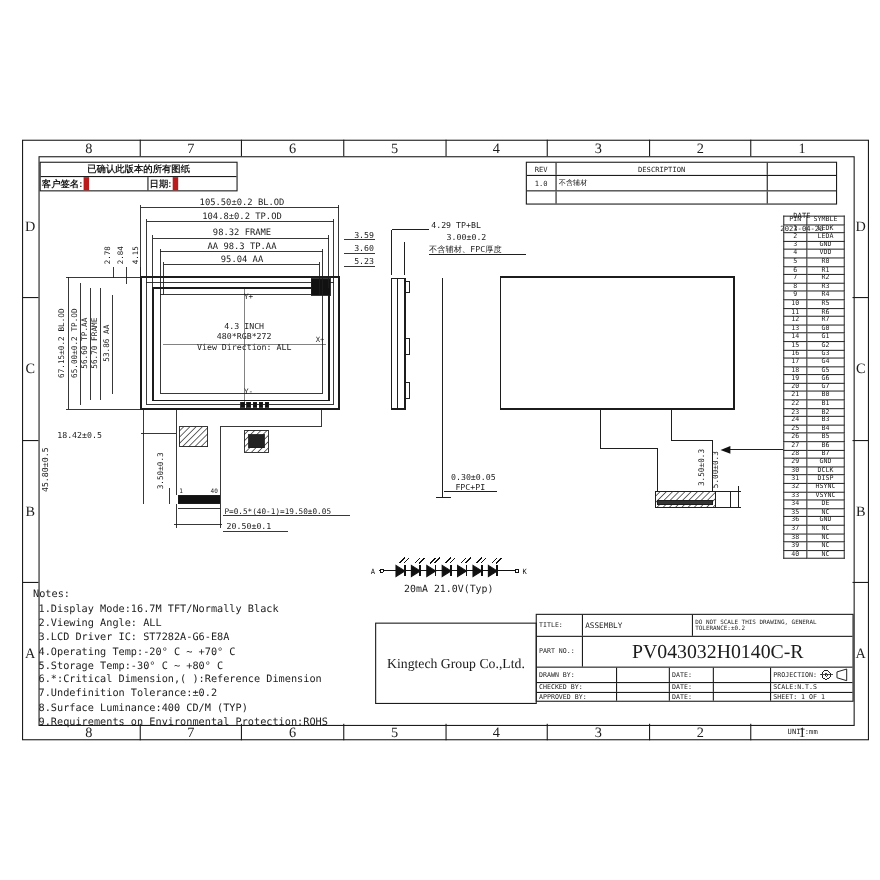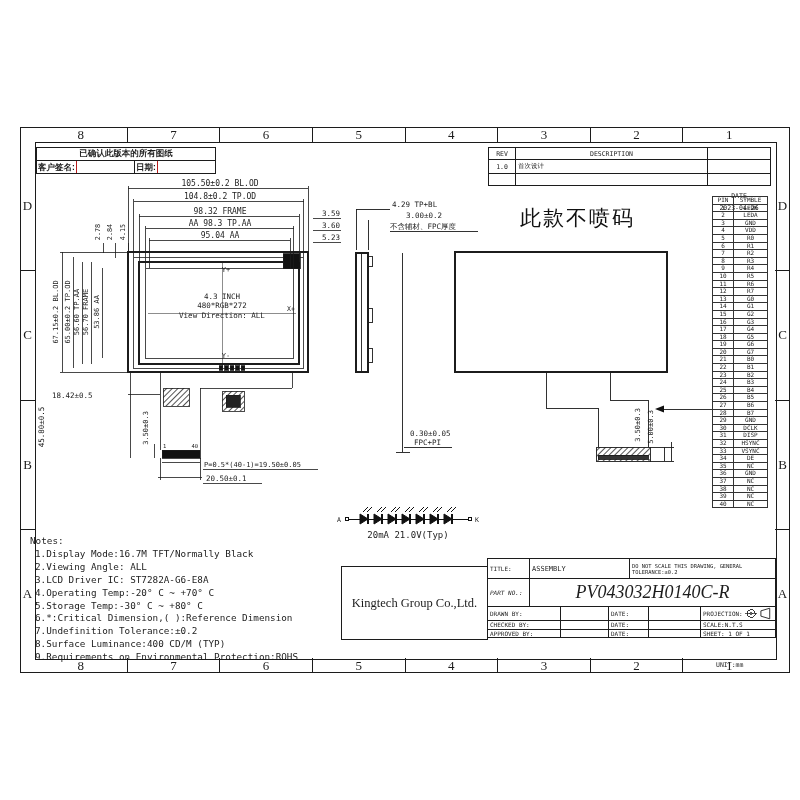--- a/index.html
+++ b/index.html
@@ -20,25 +20,25 @@
   #grid-left{left:20px;} #grid-right{left:775px;}
   .grcell{flex:1;border-bottom:1px solid #1c1c1c;display:flex;align-items:center;justify-content:center;
           font-family:"Liberation Serif",serif;font-size:13px;}
   .grcell:last-child{border-bottom:none;}
   #unit-label{left:716px;top:661px;font-size:6.5px;}
   
   #confirm-box{left:36px;top:147px;width:178px;border:1px solid #1c1c1c;font-size:8.5px;}
   #confirm-box .hd{border-bottom:1px solid #1c1c1c;font-weight:bold;text-align:center;height:12px;line-height:12px;
                    font-family:Liberation Mono, monospace;}
   #confirm-box .row{display:flex;height:12px;line-height:12px;font-family:"Liberation Sans",sans-serif;}
-  #confirm-box .row .c{border-right:1px solid #b91c1c;padding:0 1px;font-weight:bold;}
+  #confirm-box .row .c{border-right:5px solid #b91c1c;padding:0 1px;font-weight:bold;}
   #confirm-box .row .b{flex:1;border-right:1px solid #1c1c1c;}
   #confirm-box .row .b:last-child{border-right:none;}
   
-  #rev-table{left:488px;top:147px;width:281px;border:1px solid #1c1c1c;font-size:6.5px;}
+  #rev-table{left:478px;top:147px;width:281px;border:1px solid #1c1c1c;font-size:6.5px;}
   #rev-table .r{display:flex;border-bottom:1px solid #1c1c1c;}
   #rev-table .r:last-child{border-bottom:none;}
   #rev-table .c{border-right:1px solid #1c1c1c;display:flex;align-items:center;padding:0 2px;}
   #rev-table .c:last-child{border-right:none;margin-top:48px;}
   #rev-table .c1{width:22px;justify-content:center;}
   #rev-table .c2{flex:1;}
   #rev-table .c3{width:58px;justify-content:center;}
   #rev-table .hr{height:11px;} #rev-table .dr{height:13px;} #rev-table .er{height:11px;}
   #rev-table .hr .c{justify-content:center;}
   
@@ -57,21 +57,21 @@
   .tbcell{border:1px solid #1c1c1c;position:absolute;box-sizing:border-box;}
   #tb-company{left:341px;top:566px;width:147px;height:74px;display:flex;align-items:center;
               justify-content:center;font-family:"Liberation Serif",serif;font-size:12.5px;}
   #tb-right{left:487px;top:558px;width:289px;height:80px;display:flex;flex-direction:column;}
   #tb-right .trow{display:flex;border-bottom:1px solid #1c1c1c;}
   #tb-right .trow:last-child{border-bottom:none;}
   #tb-right .tc{border-right:1px solid #1c1c1c;display:flex;align-items:center;padding:0 2px;
                 box-sizing:border-box;overflow:hidden;}
   #tb-right .tc:last-child{border-right:none;}
   #tb-right .lbl{font-size:6px;}
-  .row-title{height:19px;} .row-part{height:27px;font-style:italic;} .row-sign{height:16.6px;flex:1;}
+  .row-title{height:19px;} .row-part{height:27px;} .row-sign{height:16.6px;flex:1;}
   .w-lab{width:42px;} .w-asm{width:100px;font-size:7px;} .w-note{flex:1;font-size:5.4px;}
   .part-big{flex:1;justify-content:center;font-family:"Liberation Serif",serif;font-size:18px;}
   .w-s1{width:73px;} .w-s2{width:48px;} .w-s3{width:40px;} .w-s4{width:52px;} .w-s5{flex:1;}
   svg text{font-family:"DejaVu Sans Mono",monospace;fill:#1c1c1c;}
   svg line,svg rect,svg path,svg polyline,svg circle{shape-rendering:crispEdges;}
 </style>
 </head>
 <body>
 
 <div id="canvas">
@@ -292,21 +292,21 @@
   </div>
 
   <div class="abs" id="rev-table">
     <div class="r hr">
       <div class="c c1">REV</div>
       <div class="c c2" style="justify-content:center">DESCRIPTION</div>
       <div class="c c3">DATE</div>
     </div>
     <div class="r dr">
       <div class="c c1">1.0</div>
-      <div class="c c2">首次设计</div>
+      <div class="c c2">不含辅材</div>
       <div class="c c3">2023-04-26</div>
     </div>
     <div class="r er">
       <div class="c c1"></div>
         <div class="c c2"></div>
         <div class="c c3"></div>
     </div>
   </div>
 
   <table class="abs" id="pin-table">
@@ -473,21 +473,20 @@
           <td>39</td>
           <td>NC</td>
         </tr>
         <tr>
           <td>40</td>
           <td>NC</td>
         </tr>
       </tbody>
   </table>
 
-  <div class="abs" id="stamp">此款不喷码</div>
 
   <div class="abs" id="notes">
     <div>Notes:</div>
     <div id="notes-items">
         <div class="it">1.Display Mode:16.7M TFT/Normally Black</div>
         <div class="it">2.Viewing Angle: ALL</div>
         <div class="it">3.LCD Driver IC: ST7282A-G6-E8A</div>
         <div class="it">4.Operating Temp:-20° C ~ +70° C</div>
         <div class="it">5.Storage Temp:-30° C ~ +80° C</div>
         <div class="it">6.*:Critical Dimension,( ):Reference Dimension</div>

